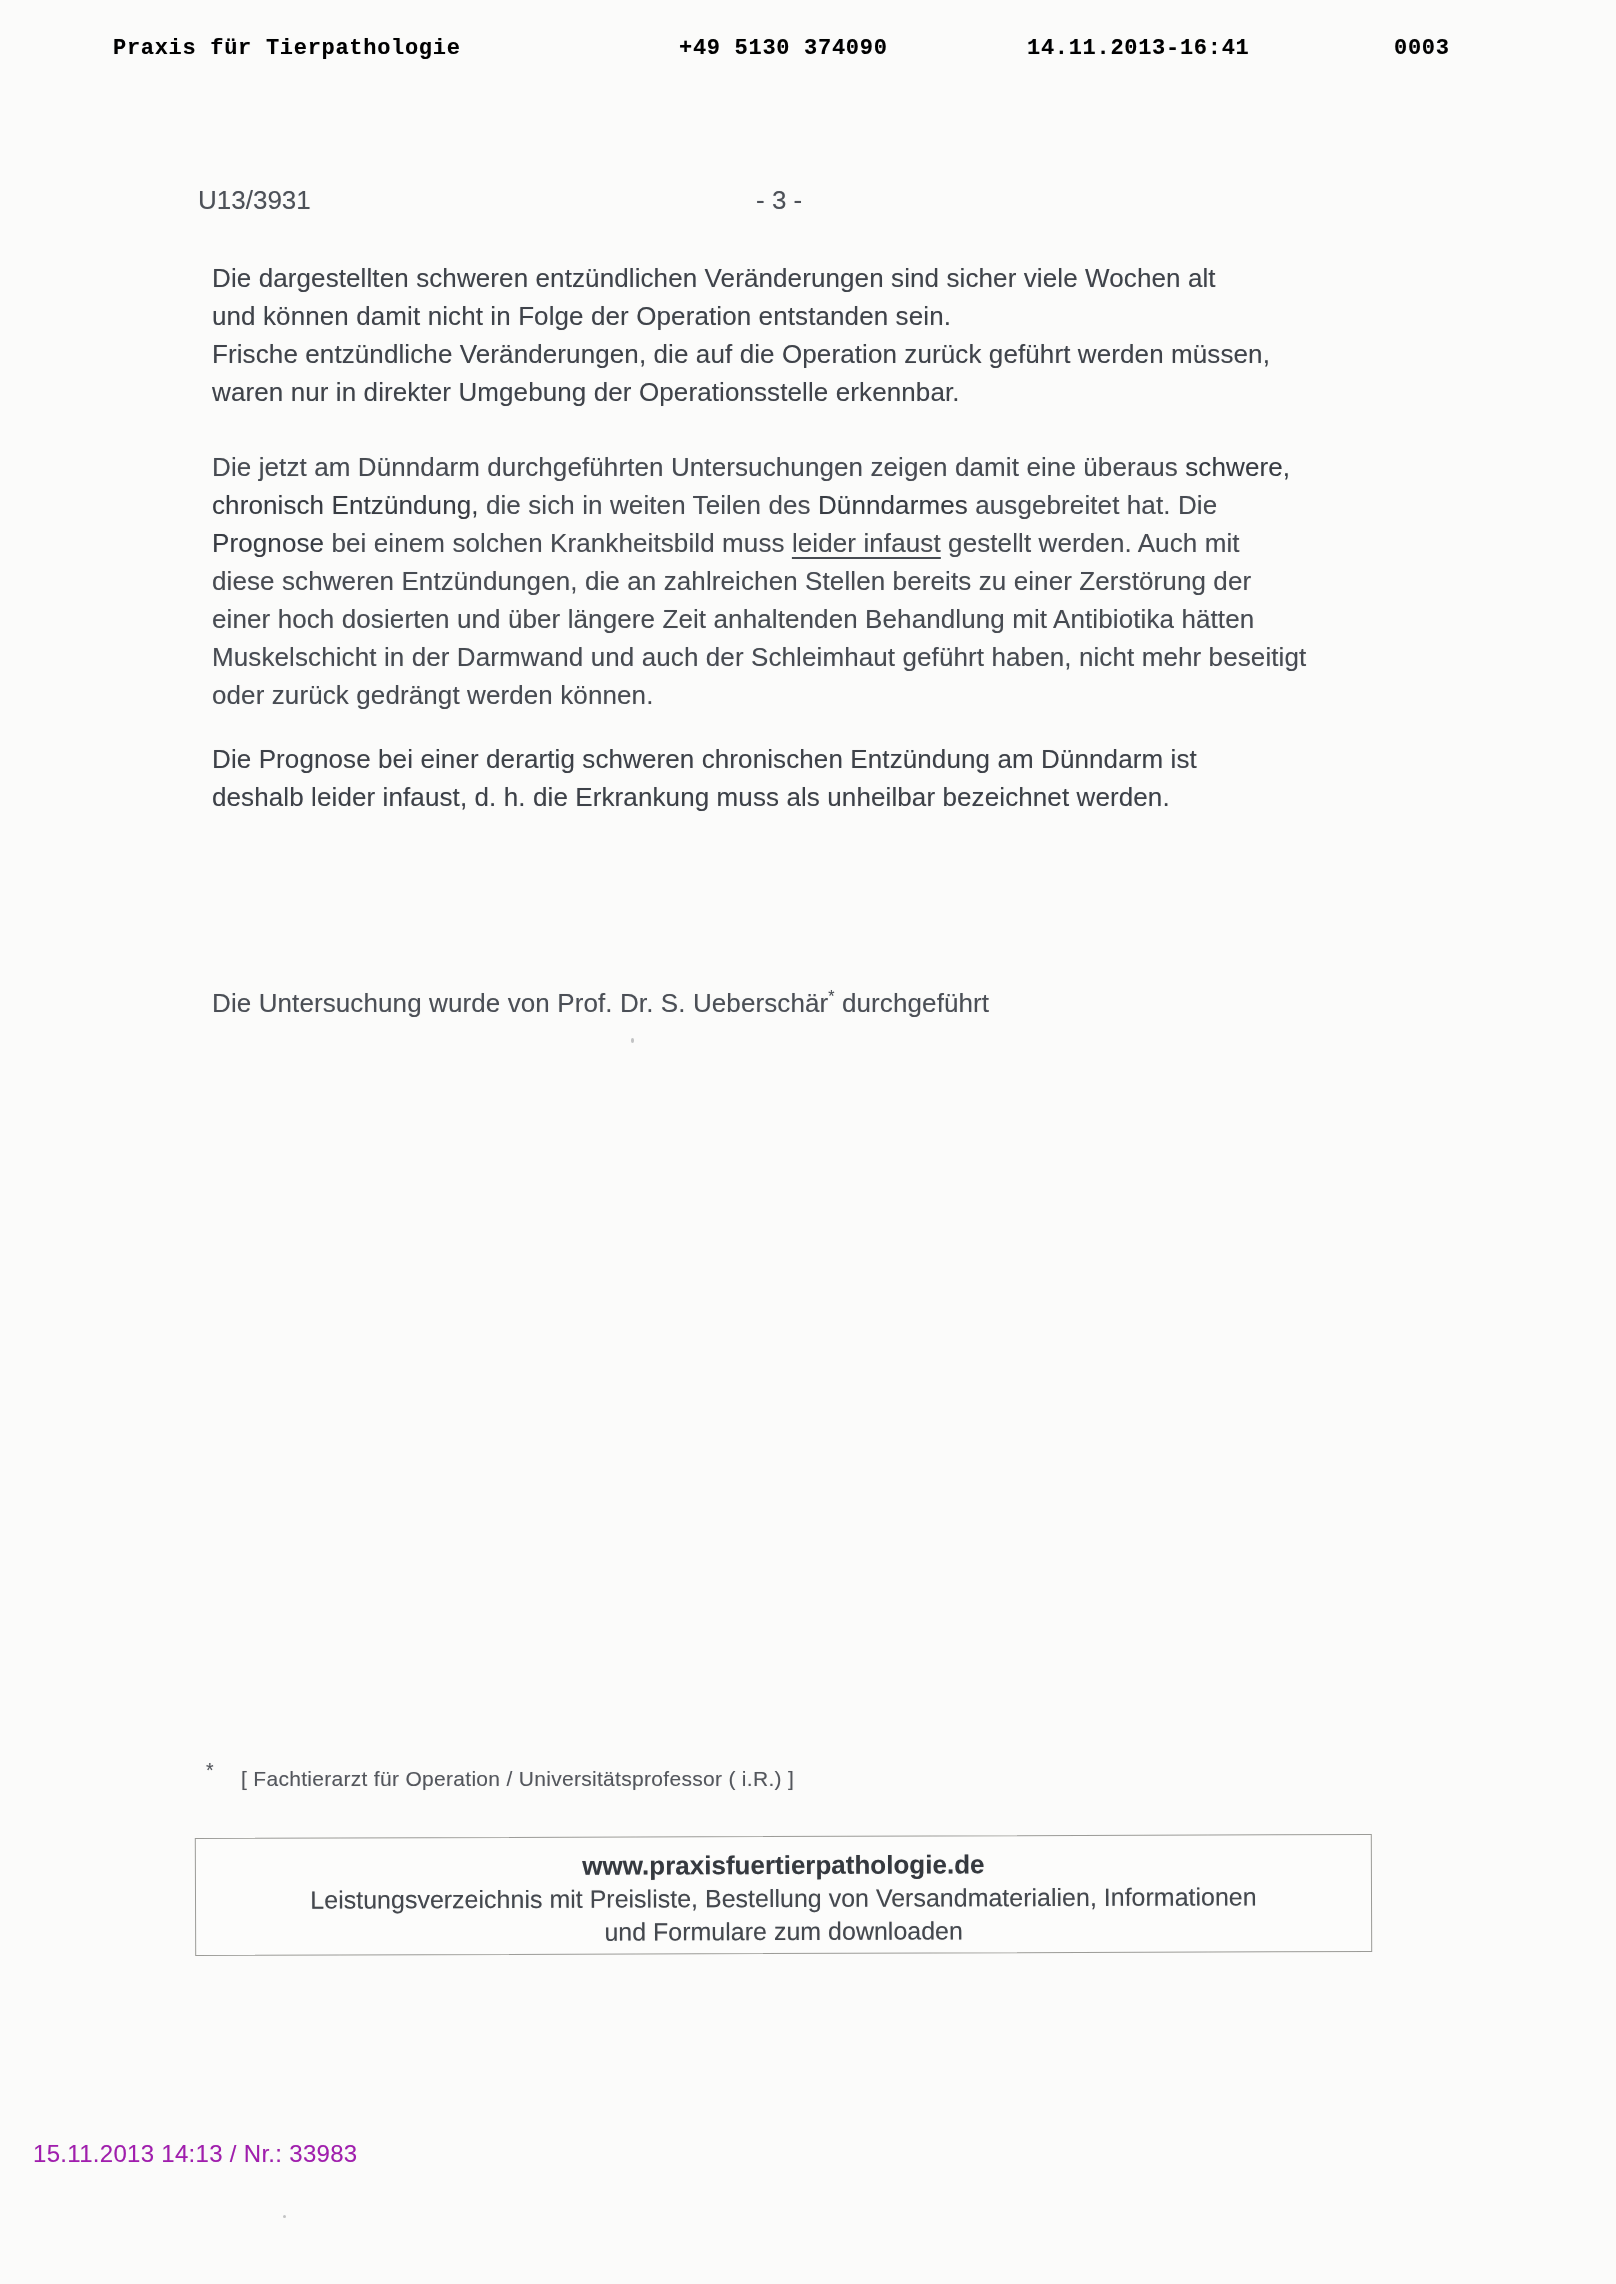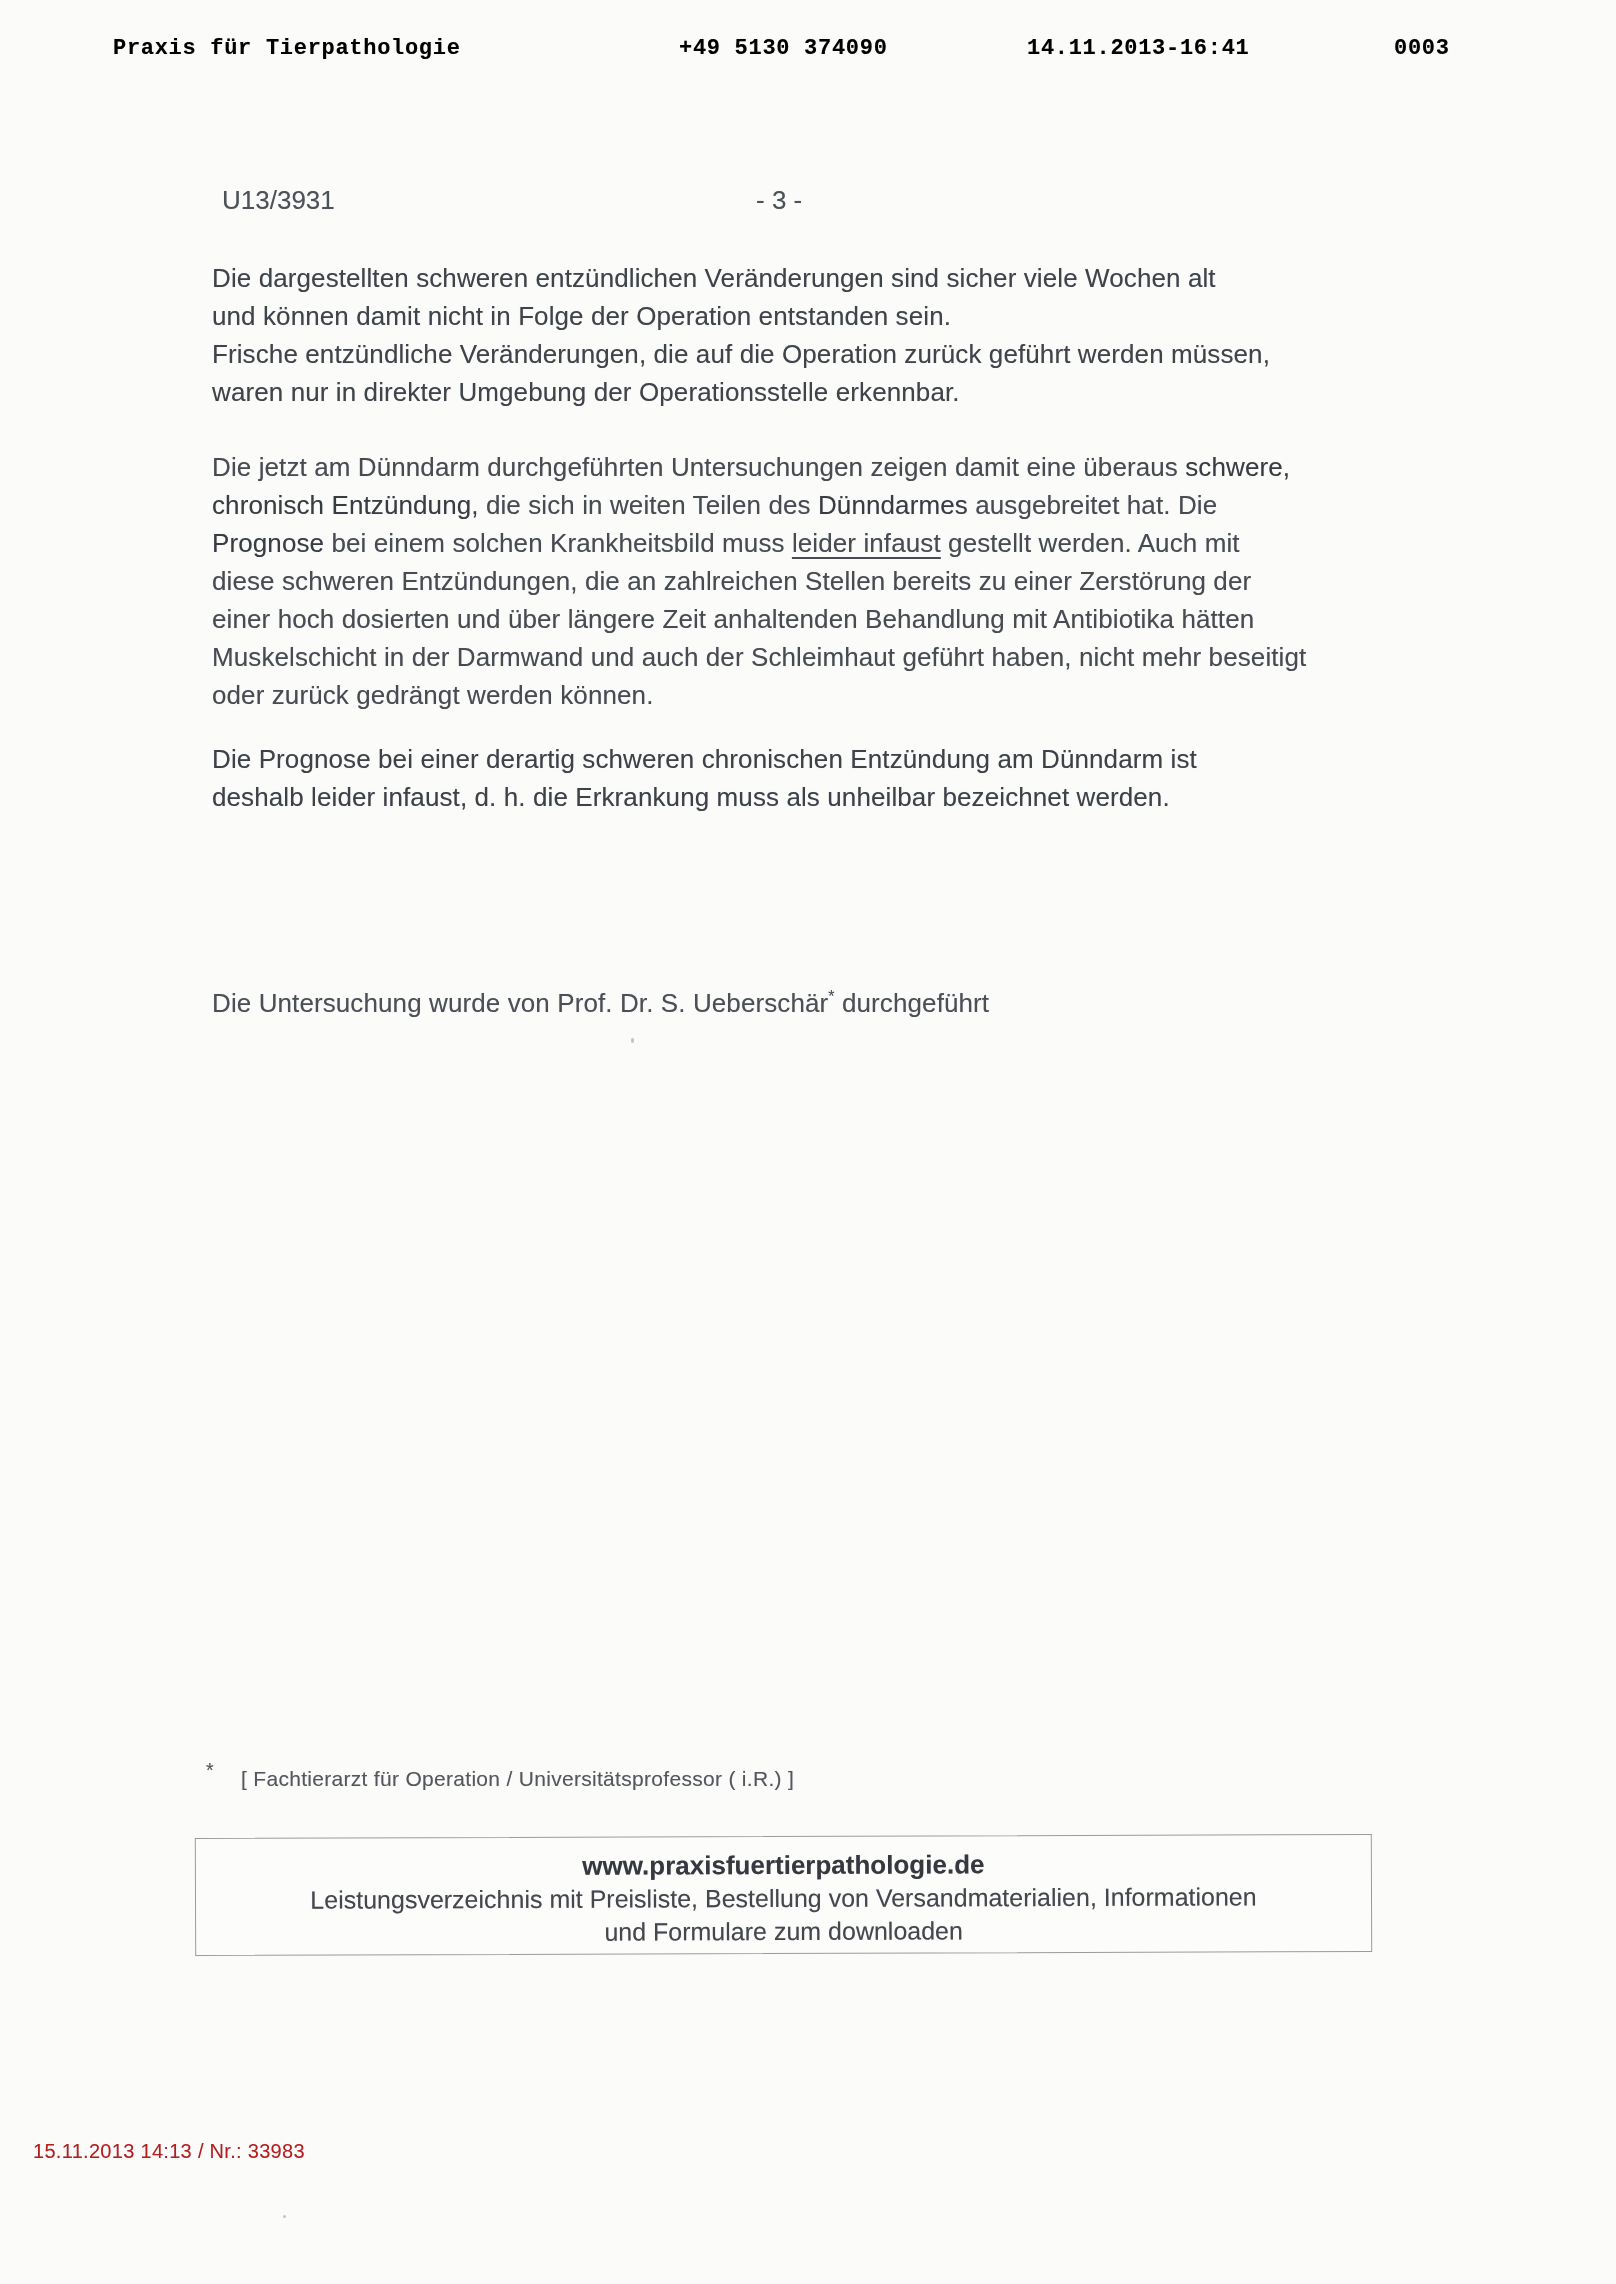--- a/index.html
+++ b/index.html
@@ -28,21 +28,21 @@
   .fh-number{left:679px;top:36px;}
   .fh-datetime{left:1027px;top:36px;}
   .fh-page{left:1394px;top:36px;}
 
   
   .ref{
     position:absolute;top:185px;
     font-size:26px;color:#4d5158;
     text-shadow:0 0 0.7px rgba(70,74,80,.35);
   }
-  .ref-no{left:222px;}
+  .ref-no{left:198px;}
   .page-no{left:756px;}
 
   
   .para{
     position:absolute;left:212px;width:1160px;
     font-size:26px;letter-spacing:0.1px;
     text-shadow:0 0 0.7px rgba(70,74,80,.35);
   }
   .para .tline{white-space:nowrap;}
   .para1{top:259px;line-height:38px;color:#3f434a;}
@@ -74,21 +74,21 @@
     padding-top:11.7px;
     text-shadow:0 0 0.7px rgba(60,64,70,.35);
     background:#fcfcfb;
   }
   .fb-site{font-size:26px;font-weight:700;line-height:33px;color:#35393f;}
   .fb-line{font-size:25px;line-height:33px;color:#44484e;}
 
   
   .print-info{
     position:absolute;left:33px;top:2140px;
-    font-size:20px;color:#b91c1c;letter-spacing:0.3px;
+    font-size:24px;color:#a21caf;letter-spacing:0.3px;
     text-shadow:0 0 0.7px rgba(99,102,107,.3);
   }
 
   
   .speck{position:absolute;background:rgba(110,112,116,.4);border-radius:50%;}
   .speck1{left:631px;top:1038px;width:3.3px;height:4.6px;}
   .speck2{left:283px;top:2215px;width:3.3px;height:3.3px;}
 </style>
 </head>
 <body>

